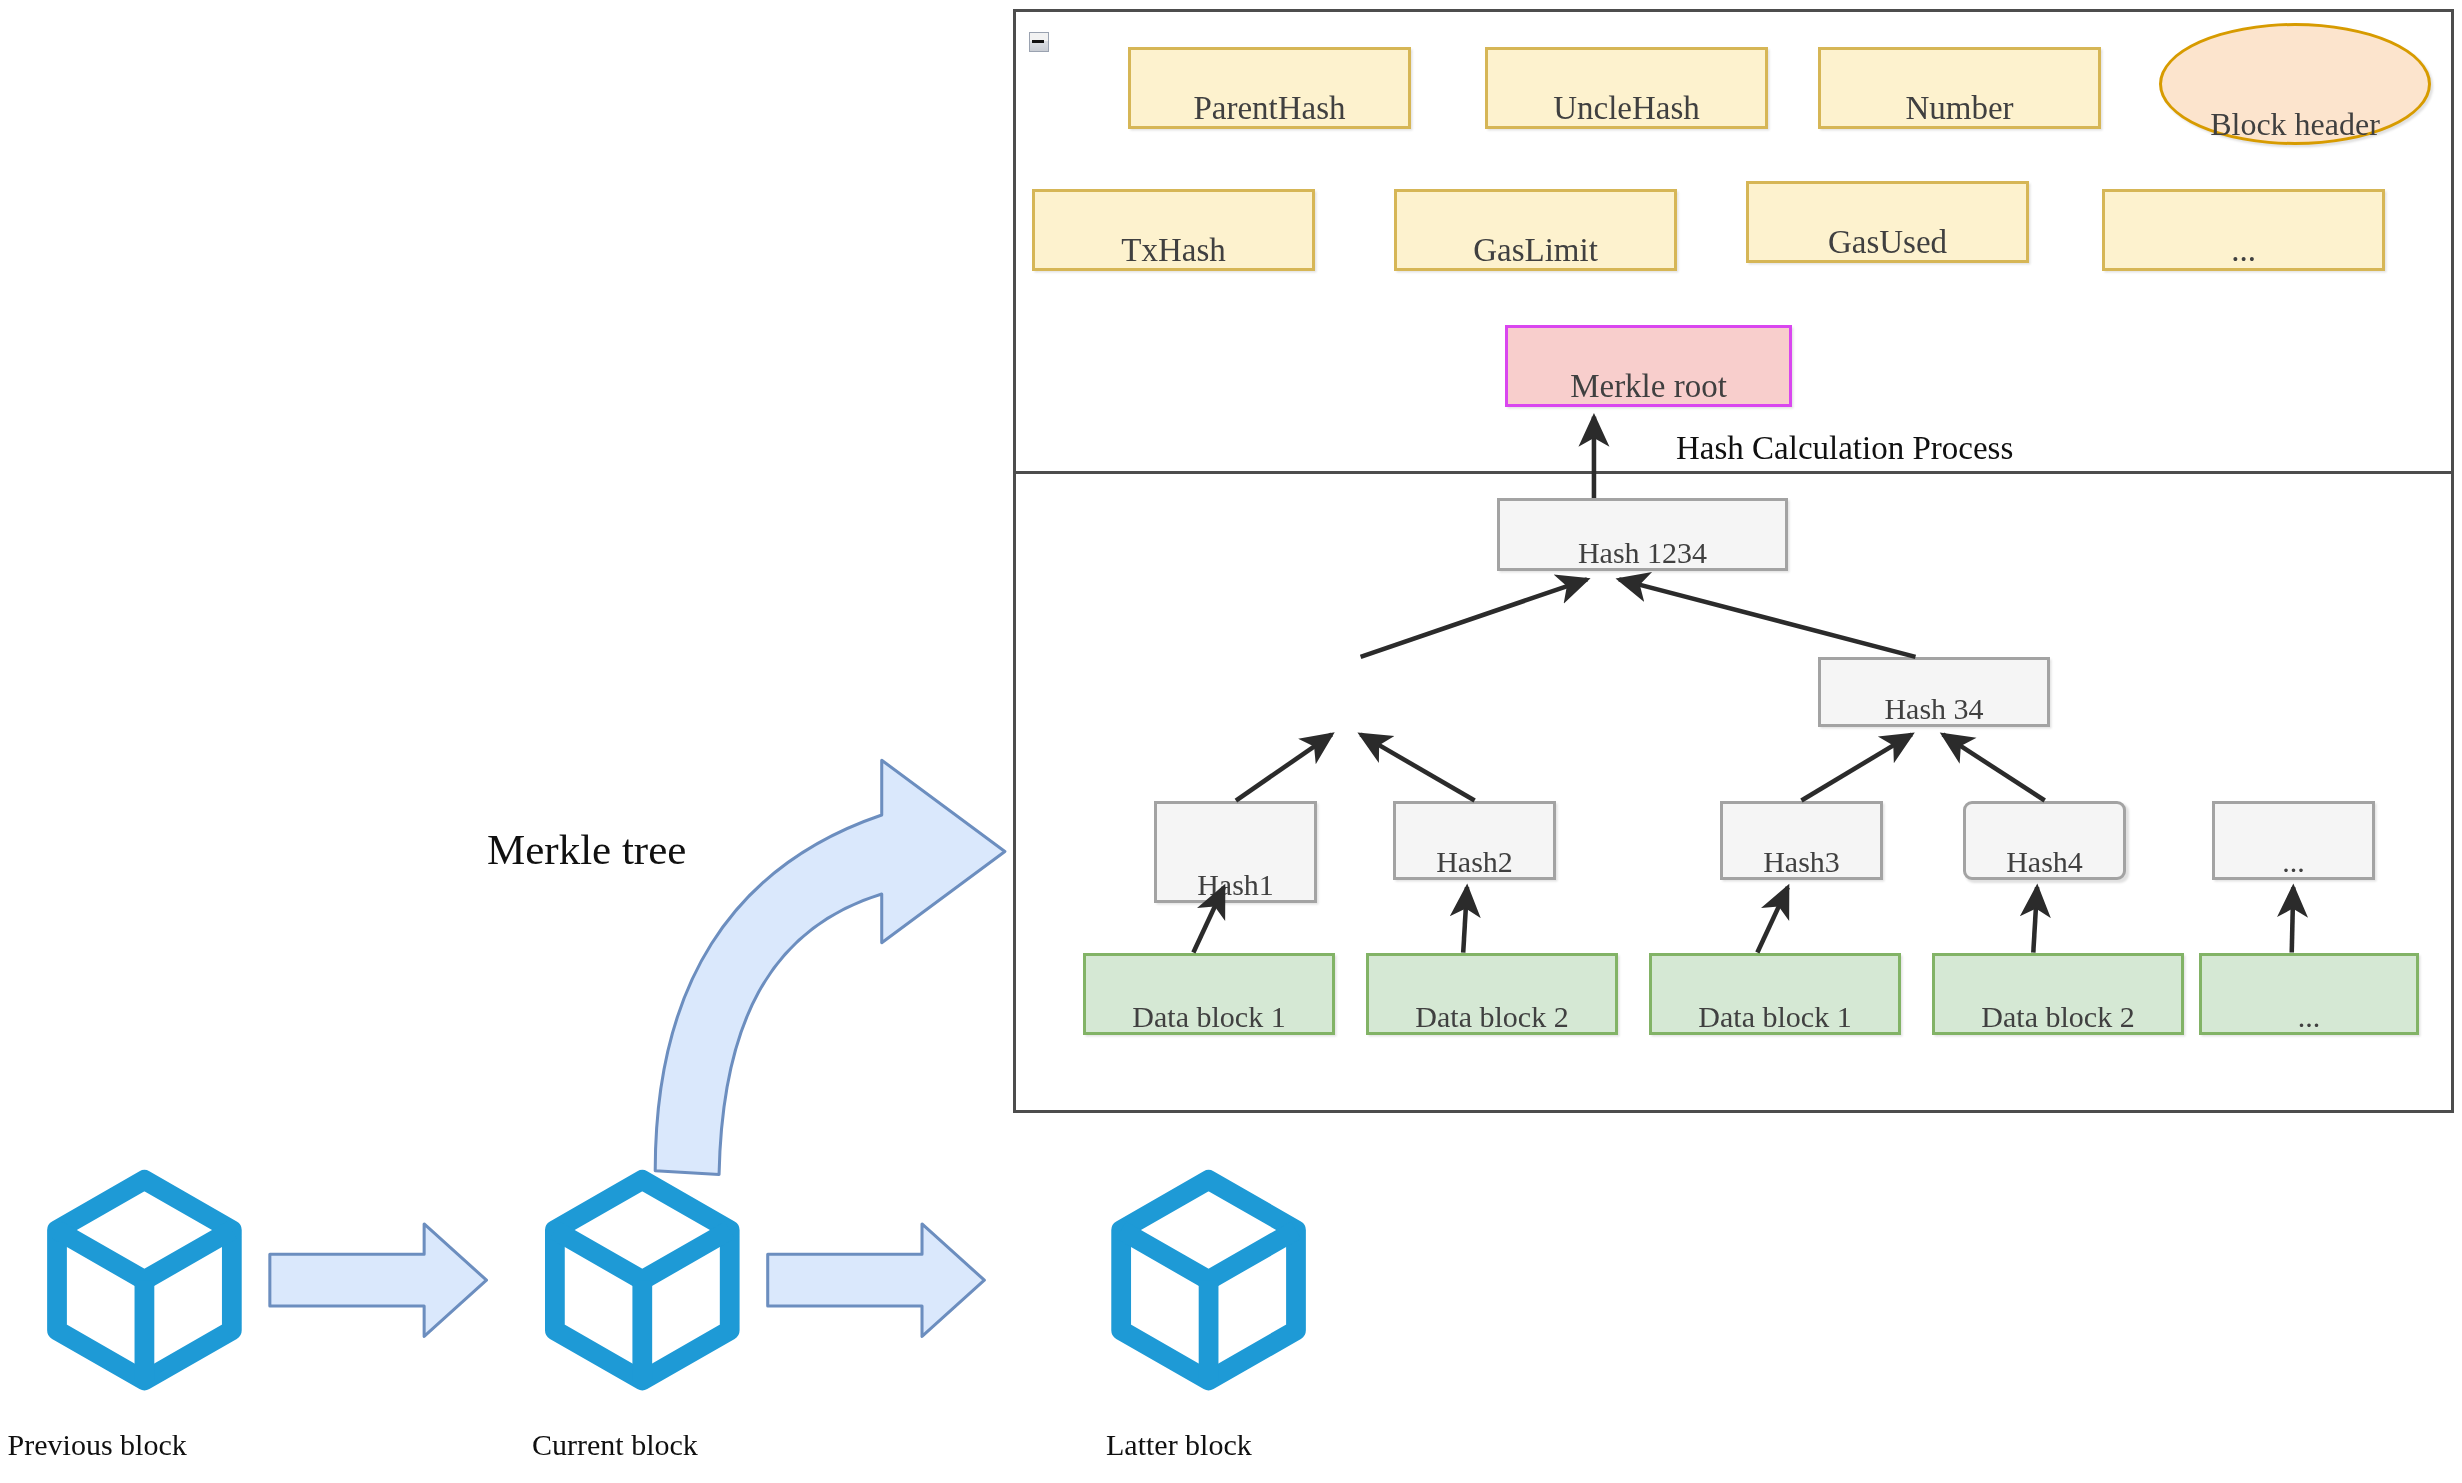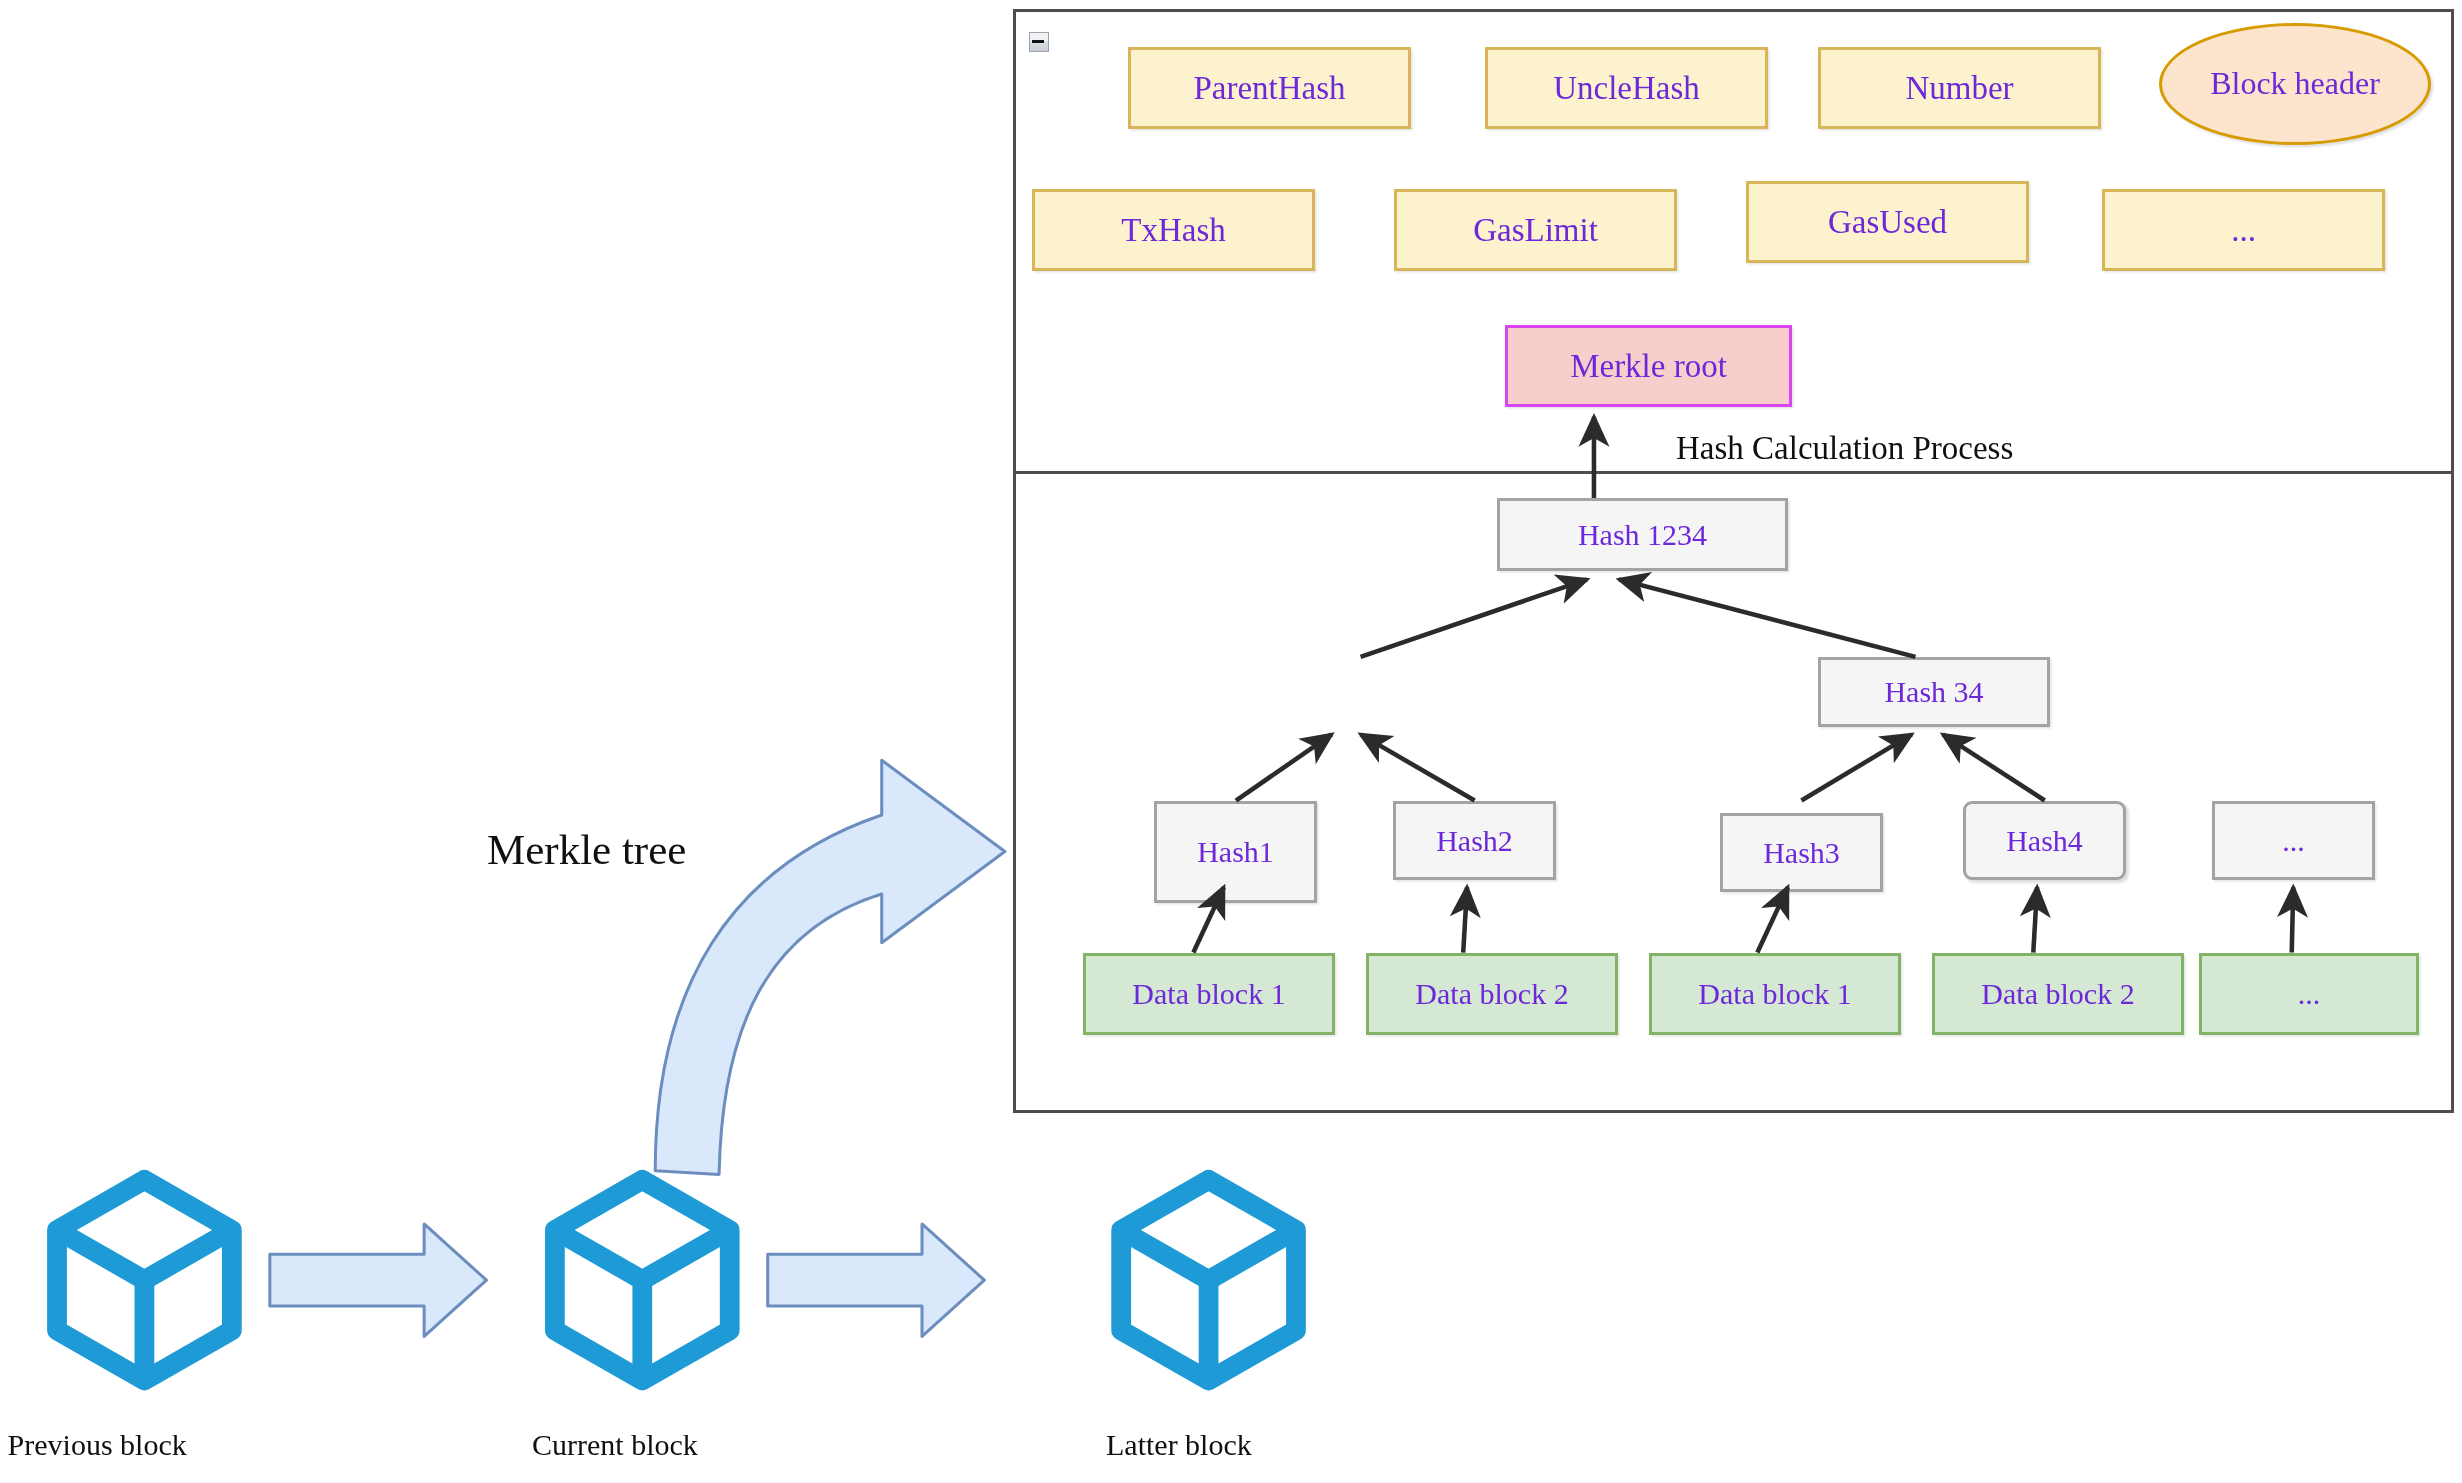--- a/index.html
+++ b/index.html
@@ -62,24 +62,24 @@
     width: 12px;
     height: 3px;
     background: #111111;
   }
 
   
   .node {
     position: absolute;
     box-sizing: border-box;
     display: flex;
-    align-items: center;
+    align-items: flex-end;
     justify-content: center;
     text-align: center;
-    color: #6d28d9;
+    color: #404040;
     line-height: 1.05;
     white-space: nowrap;
   }
   .yellow-box {
     background: #FDF2CE;
     border: 3px solid #D6B656;
     box-shadow: 2.3px 2.3px 2.3px rgba(0,0,0,0.12);
     font-size: 33px;
   }
   .red-box {
@@ -190,21 +190,21 @@
   </div>
 
   <div class="node gray-box" style="left:1154px; top:801px; width:163px; height:102px;">
     <span>Hash1</span>
   </div>
 
   <div class="node gray-box" style="left:1393px; top:801px; width:163px; height:79px;">
     <span>Hash2</span>
   </div>
 
-  <div class="node gray-box" style="left:1720px; top:801px; width:163px; height:79px;margin-top:12px;">
+  <div class="node gray-box" style="left:1720px; top:801px; width:163px; height:79px;">
     <span>Hash3</span>
   </div>
 
   <div class="node gray-box" style="left:1963px; top:801px; width:163px; height:79px;border-radius:9px;">
     <span>Hash4</span>
   </div>
 
   <div class="node gray-box" style="left:2212px; top:801px; width:163px; height:79px;">
     <span>...</span>
   </div>

